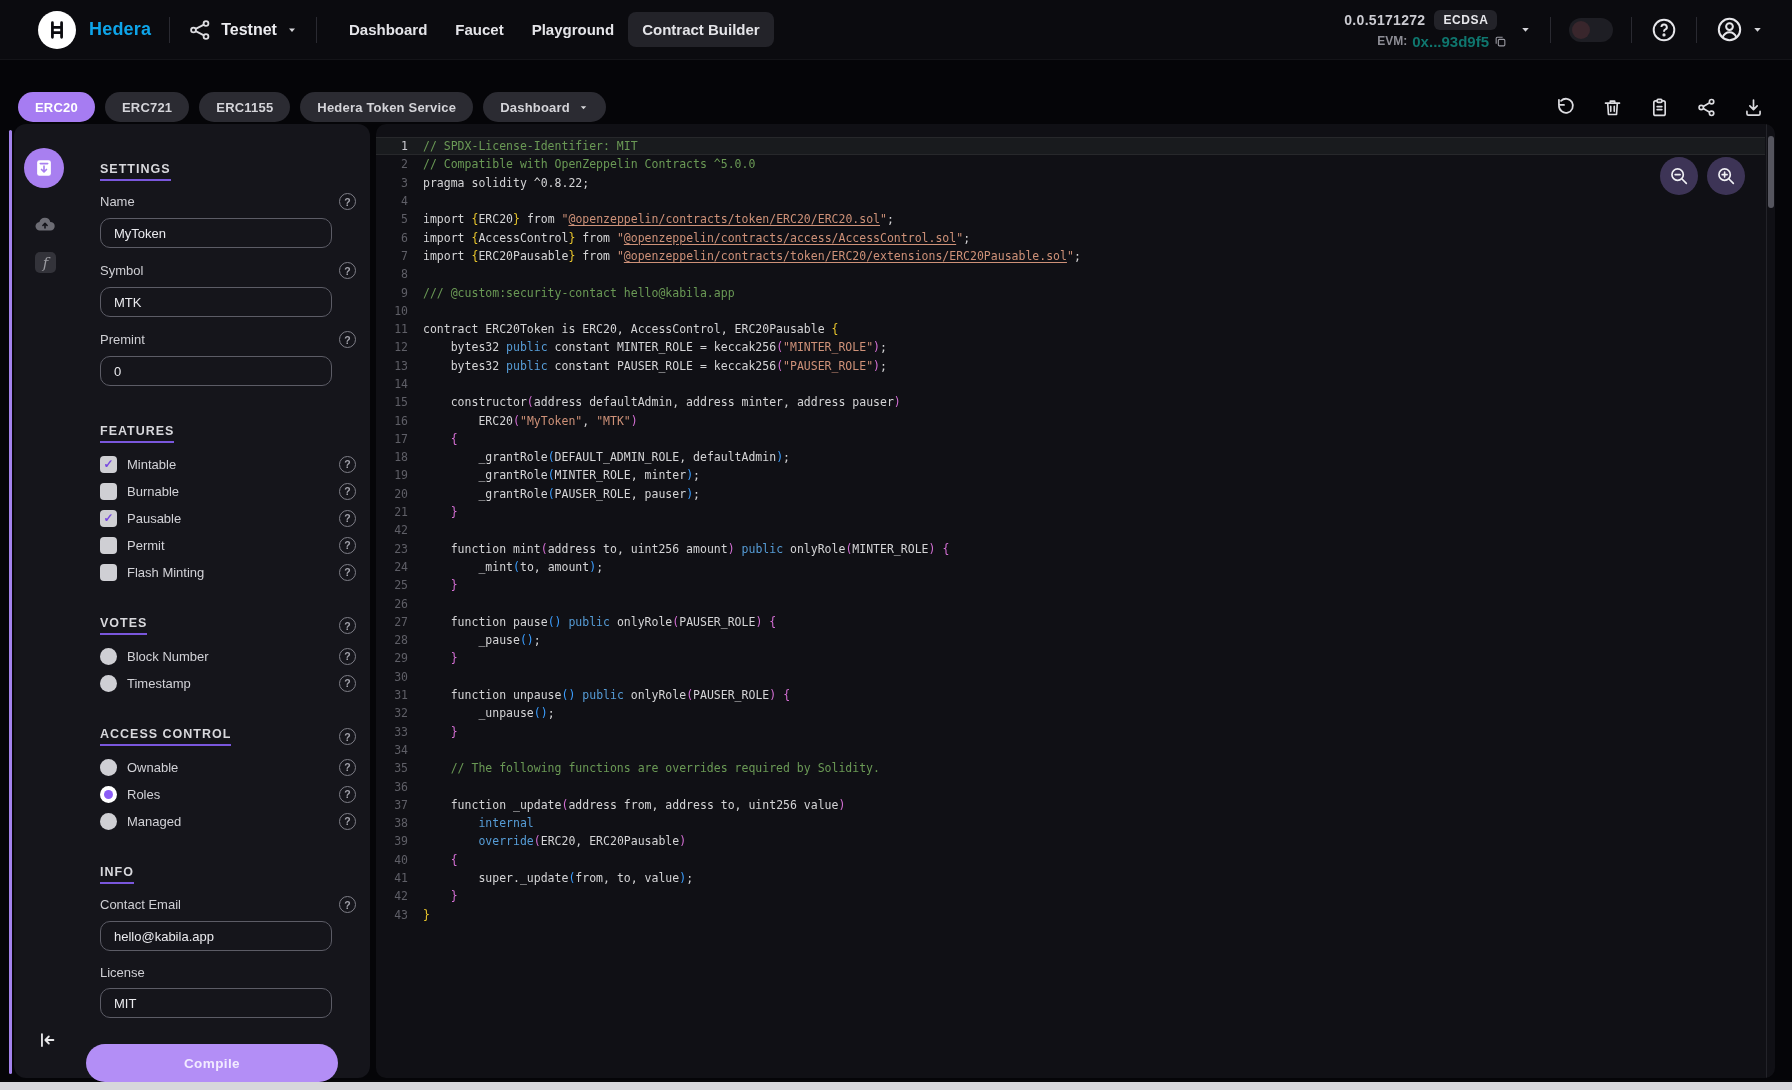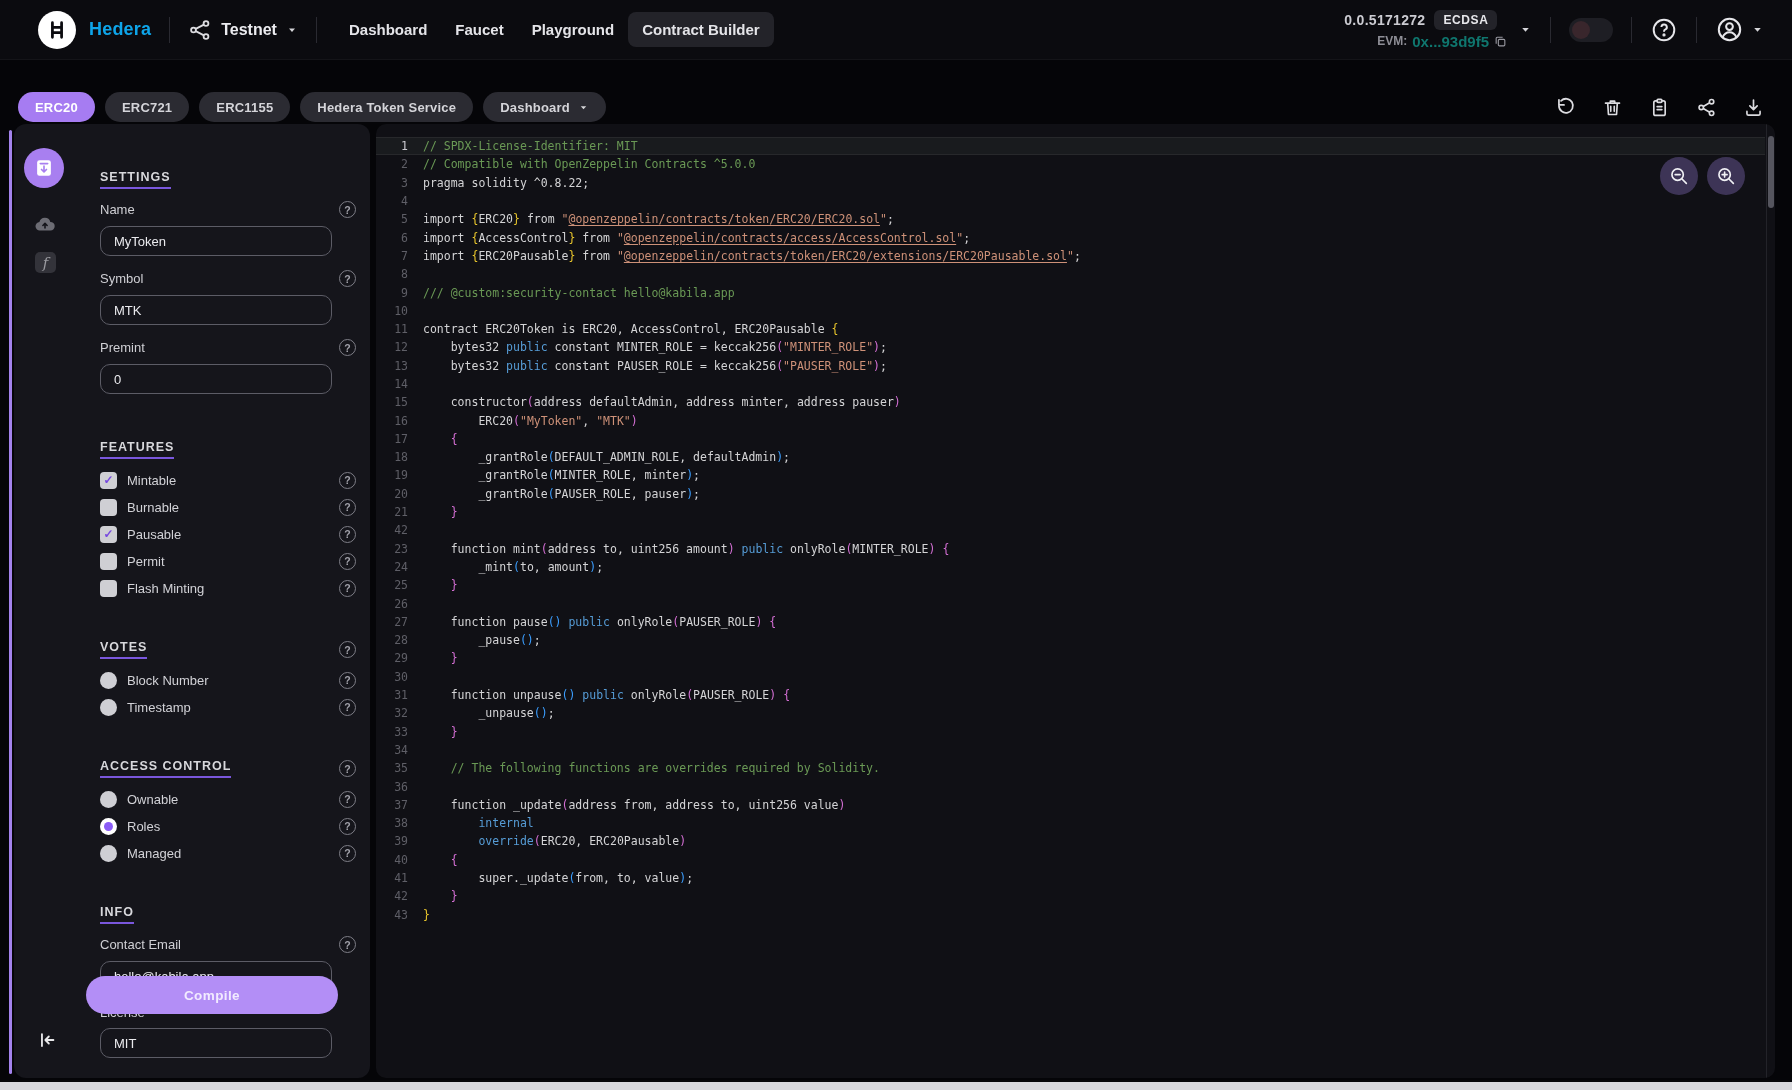--- a/index.html
+++ b/index.html
@@ -51,38 +51,38 @@
   .icon-rail { position:absolute; left:0; top:0; width:66px; height:100%; }
   .rail-btn { position:absolute; left:10px; width:40px; height:40px; border-radius:50%; display:flex; align-items:center; justify-content:center; cursor:pointer; }
   .rail-btn.primary { top:24px; background:#a87ff0; }
   .rail-cloud { top:88px; left:19px; width:24px; height:24px; color:#6c6c74; position:absolute; cursor:pointer; }
   .rail-fn { position:absolute; top:128px; left:21px; width:21px; height:21px; border-radius:5px; background:#33333a; color:#9a9aa0;
              font-family:"DejaVu Serif", serif; font-style:italic; font-size:15px; display:flex; align-items:center; justify-content:center; cursor:pointer; }
   .collapse-btn { position:absolute; left:22px; top:905px; color:#e8e8ea; cursor:pointer; }
 
   .form-col { position:absolute; left:86px; top:38px; width:256px; }
   .sec-heading { font-size:12.5px; font-weight:bold; letter-spacing:1px; color:#d8d8dc; text-transform:uppercase; }
-  .sec-heading-row { display:flex; align-items:center; justify-content:space-between; margin-bottom:12px;margin-top:8px; }
+  .sec-heading-row { display:flex; align-items:center; justify-content:space-between; margin-bottom:12px; }
   .sec-underline { display:inline-block; border-bottom:2px solid #7a57dd; padding-bottom:3px; }
   .field { margin-bottom:14px; }
   .field-label-row { display:flex; align-items:center; justify-content:space-between; margin-bottom:8px; }
   .field-label { font-size:13px; color:#cfcfd4; }
   .text-input { width:232px; height:30px; border:1px solid #5c5c66; border-radius:10px; background:transparent;
                 color:#eaeaee; font-size:13px; font-family:"Liberation Sans", sans-serif; padding:0 13px; outline:none; }
   .opt-row { display:flex; align-items:center; margin-bottom:9px; position:relative; height:18px; }
   .opt-label { font-size:13px; color:#d2d2d7; margin-left:10px; }
   .checkbox { width:17px; height:17px; border-radius:4px; background:#cfcfd4; display:flex; align-items:center; justify-content:center;
               font-size:12px; font-weight:bold; color:#7748e0; cursor:pointer; }
   .radio { width:17px; height:17px; border-radius:50%; background:#cfcfd4; display:flex; align-items:center; justify-content:center; cursor:pointer; }
   .radio.selected { background:#ffffff; }
   .radio .dot { width:9px; height:9px; border-radius:50%; background:#8b5cf6; }
   .help { position:absolute; right:0; width:17px; height:17px; border-radius:50%; border:1.5px solid #7e7e87;
           color:#a2a2aa; font-size:10.5px; font-weight:bold; display:flex; align-items:center; justify-content:center; cursor:pointer; }
   .help.inline { position:static; flex:0 0 auto; }
-  .compile-btn { position:absolute; left:72px; top:852px; width:252px; height:38px; border-radius:19px; border:none;
+  .compile-btn { position:absolute; left:72px; top:920px; width:252px; height:38px; border-radius:19px; border:none;
                  background:#b38ef6; color:#f2ebff; font-size:13.5px; font-weight:bold; letter-spacing:.4px;
                  font-family:"Liberation Sans", sans-serif; cursor:pointer; }
 
   
   .code-card { position:absolute; left:376px; top:124px; width:1399px; height:954px; background:#101015; border-radius:10px; overflow:hidden; }
   .code-area { position:absolute; left:0; top:13px; right:10px; font-family:"DejaVu Sans Mono", monospace; font-size:11.5px; }
   .line { display:flex; align-items:center; height:18.3px; }
   .line.active { background:rgba(135,160,135,0.08); border-top:1px solid rgba(210,210,210,0.08); border-bottom:1px solid rgba(210,210,210,0.08); }
   .ln { width:32px; text-align:right; color:#5f5f67; flex:0 0 auto; user-select:none; }
   .line.active .ln { color:#c9c9cf; }

